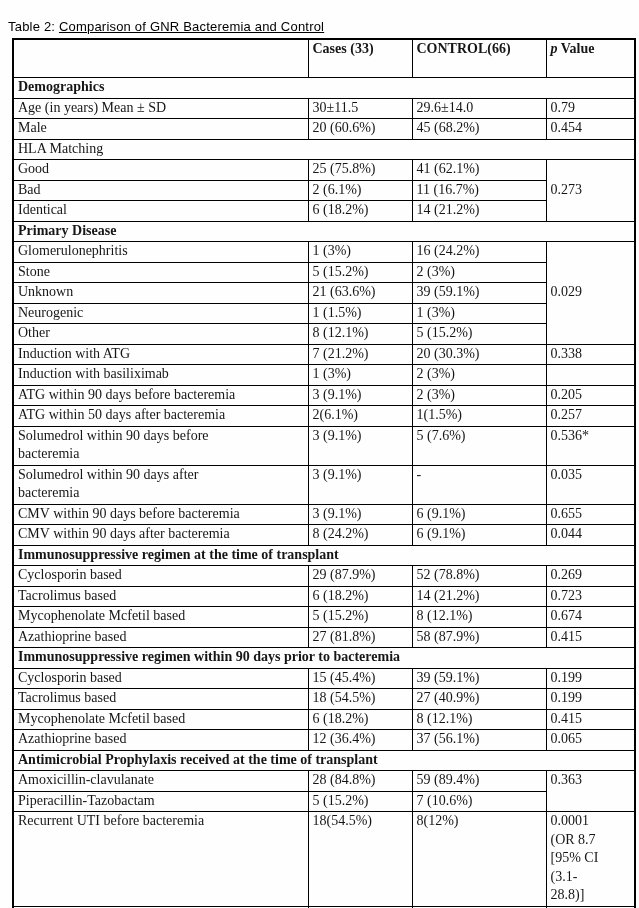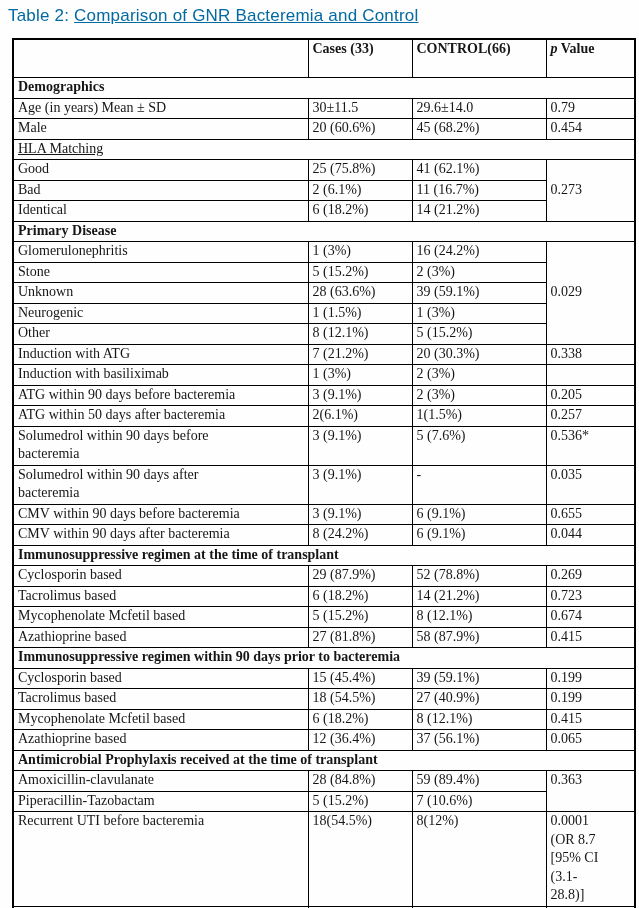--- a/index.html
+++ b/index.html
@@ -12,24 +12,24 @@
     width: 639px;
     height: 908px;
     background: #fefefe;
     overflow: hidden;
     font-family: "Liberation Serif", serif;
     color: #1a1a1a;
   }
   .caption {
     position: absolute;
     left: 8px;
-    top: 6px;
+    top: 19px;
     font-family: "Liberation Sans", sans-serif;
-    font-size: 17px;
-    color: #0369a1;
+    font-size: 13px;
+    color: #000000;
     letter-spacing: 0.2px;
   }
   .caption .u { text-decoration: underline; }
 
   table.cmp {
     position: absolute;
     left: 12px;
     top: 38px;
     width: 622px;
     border-collapse: collapse;
@@ -51,21 +51,21 @@
   .cmp thead th {
     height: 36px;
     font-weight: bold;
     margin-top: 44px;
   }
   .cmp thead th i { font-style: italic; }
   .cmp td.section {
     font-weight: bold;
     margin-top: 44px;
   }
-  .cmp td.section.normal { font-weight: normal; text-decoration: underline; }
+  .cmp td.section.normal { font-weight: normal; }
   .cmp td.vmid { vertical-align: middle; }
   .cmp td.b { font-weight: bold; }
   .cmp tr.last-row td { height: 44px; }
 </style>
 </head>
 <body>
 
 <div class="page">
 
   <div class="caption"><span>Table 2: </span><span class="u">Comparison of GNR Bacteremia and Control</span></div>
@@ -129,21 +129,21 @@
           <td>16 (24.2%)</td>
           <td rowspan="5" class="vmid">0.029</td>
         </tr>
         <tr>
           <td>Stone</td>
           <td>5 (15.2%)</td>
           <td>2 (3%)</td>
         </tr>
         <tr>
           <td>Unknown</td>
-          <td>28 (63.6%)</td>
+          <td>21 (63.6%)</td>
           <td>39 (59.1%)</td>
         </tr>
         <tr>
           <td>Neurogenic</td>
           <td>1 (1.5%)</td>
           <td>1 (3%)</td>
         </tr>
         <tr>
           <td>Other</td>
           <td>8 (12.1%)</td>

